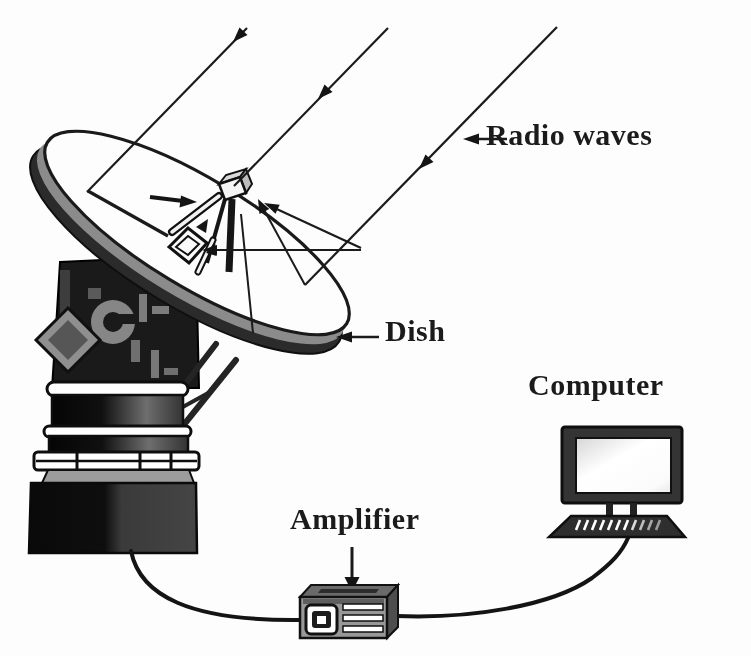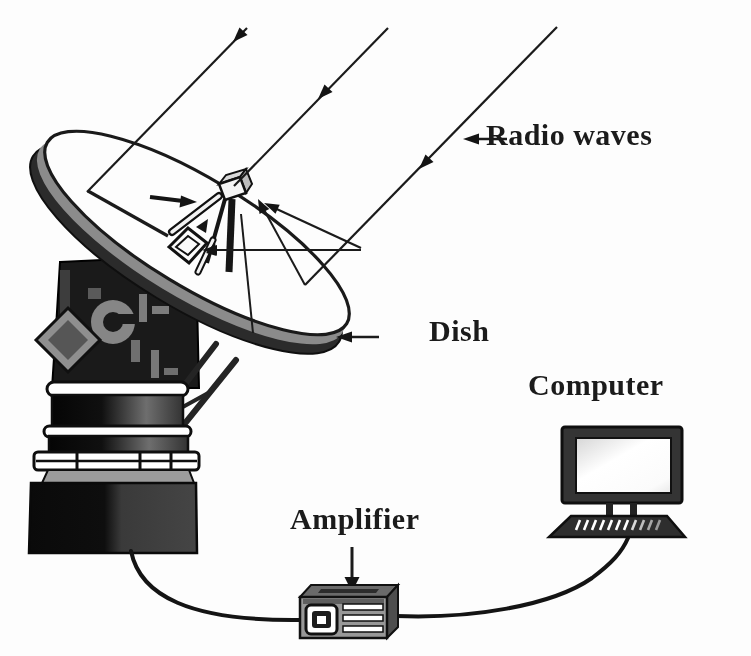--- a/index.html
+++ b/index.html
@@ -17,21 +17,21 @@
     font-weight:700;
     font-size:30px;
     line-height:1;
     color:#1b1b1b;
     letter-spacing:0.5px;
     white-space:nowrap;
     user-select:none;
   }
   .lbl-radio{left:486px;top:120px;}
   .lbl-receiver{left:362px;top:239px;}
-  .lbl-dish{left:385px;top:316px;margin-left:44px;}
+  .lbl-dish{left:385px;top:316px;}
   .lbl-computer{left:528px;top:370px;}
   .lbl-amplifier{left:290px;top:504px;}
 </style>
 </head>
 <body>
 
 <div class="stage">
 
 <svg width="751" height="656" viewBox="0 0 751 656">
   <defs>

